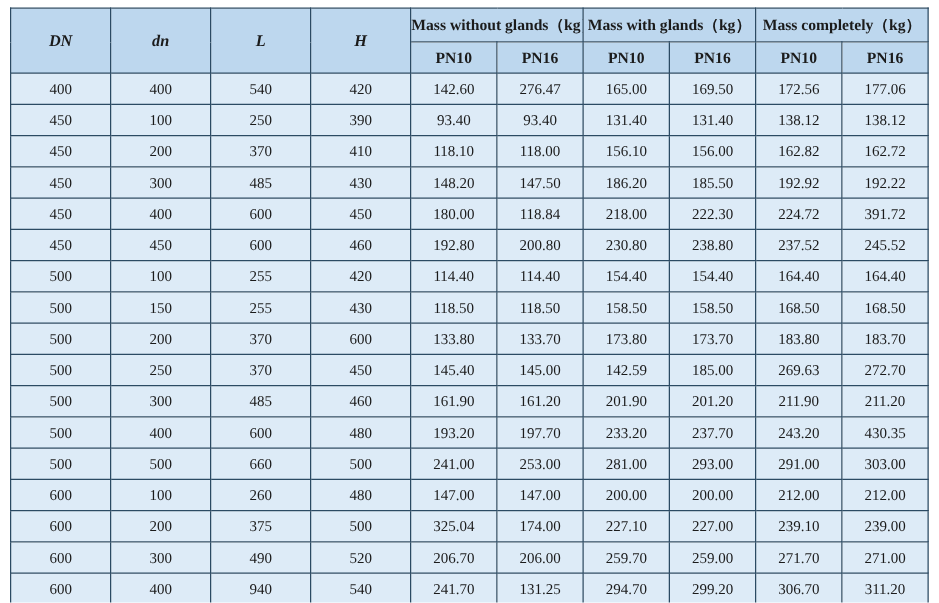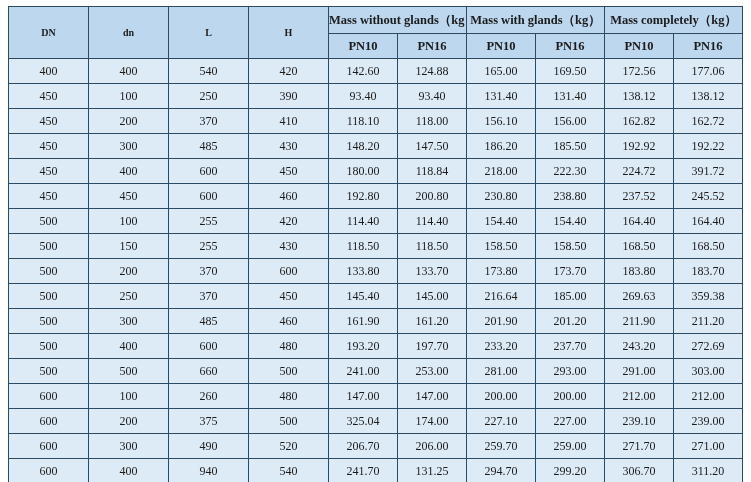--- a/index.html
+++ b/index.html
@@ -44,21 +44,22 @@
     font-weight: bold;
     font-size: 12.5px;
   }
   table.spec thead th.group {
     height: 26px;
     line-height: 26px;
   }
   table.spec thead th.tall {
     height: 50px;
     line-height: 50px;
-    font-size: 10px;
+    font-size: 13px;
+    font-style: italic;
   }
   table.spec tbody td {
     background: #ddebf7;
     font-size: 12px;
   }
   table.spec tbody tr td.dim {
     font-size: 12px;
   }
 </style>
 </head>
@@ -97,21 +98,21 @@
         <th>PN16</th>
       </tr>
     </thead>
     <tbody id="table-body">
         <tr>
           <td class="dim">400</td>
           <td class="dim">400</td>
           <td class="dim">540</td>
           <td class="dim">420</td>
           <td>142.60</td>
-          <td>124.88</td>
+          <td>276.47</td>
           <td>165.00</td>
           <td>169.50</td>
           <td>172.56</td>
           <td>177.06</td>
         </tr>
         <tr>
           <td class="dim">450</td>
           <td class="dim">100</td>
           <td class="dim">250</td>
           <td class="dim">390</td>
@@ -206,24 +207,24 @@
           <td>183.80</td>
           <td>183.70</td>
         </tr>
         <tr>
           <td class="dim">500</td>
           <td class="dim">250</td>
           <td class="dim">370</td>
           <td class="dim">450</td>
           <td>145.40</td>
           <td>145.00</td>
-          <td>216.64</td>
+          <td>142.59</td>
           <td>185.00</td>
           <td>269.63</td>
-          <td>359.38</td>
+          <td>272.70</td>
         </tr>
         <tr>
           <td class="dim">500</td>
           <td class="dim">300</td>
           <td class="dim">485</td>
           <td class="dim">460</td>
           <td>161.90</td>
           <td>161.20</td>
           <td>201.90</td>
           <td>201.20</td>
@@ -233,21 +234,21 @@
         <tr>
           <td class="dim">500</td>
           <td class="dim">400</td>
           <td class="dim">600</td>
           <td class="dim">480</td>
           <td>193.20</td>
           <td>197.70</td>
           <td>233.20</td>
           <td>237.70</td>
           <td>243.20</td>
-          <td>272.69</td>
+          <td>430.35</td>
         </tr>
         <tr>
           <td class="dim">500</td>
           <td class="dim">500</td>
           <td class="dim">660</td>
           <td class="dim">500</td>
           <td>241.00</td>
           <td>253.00</td>
           <td>281.00</td>
           <td>293.00</td>

